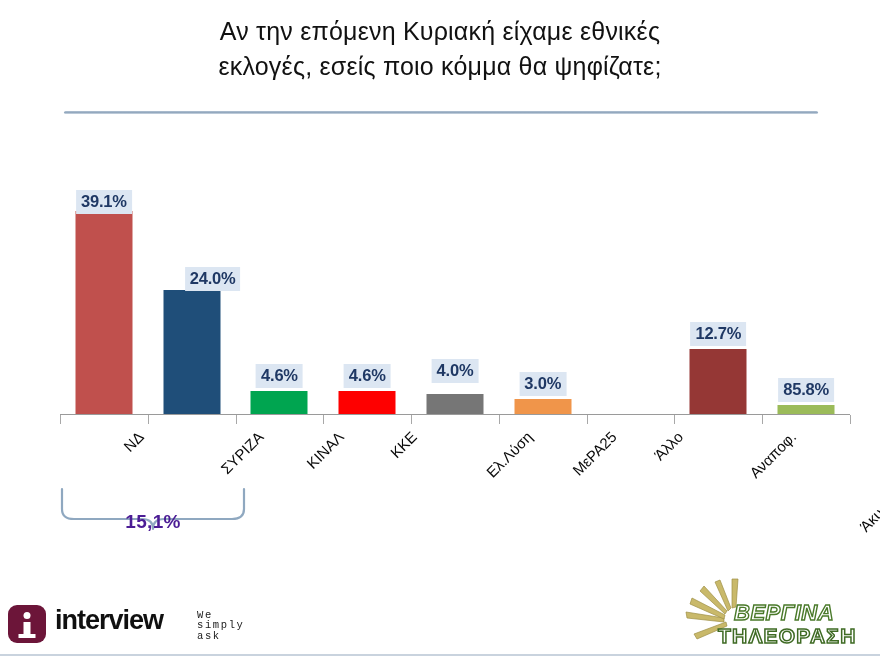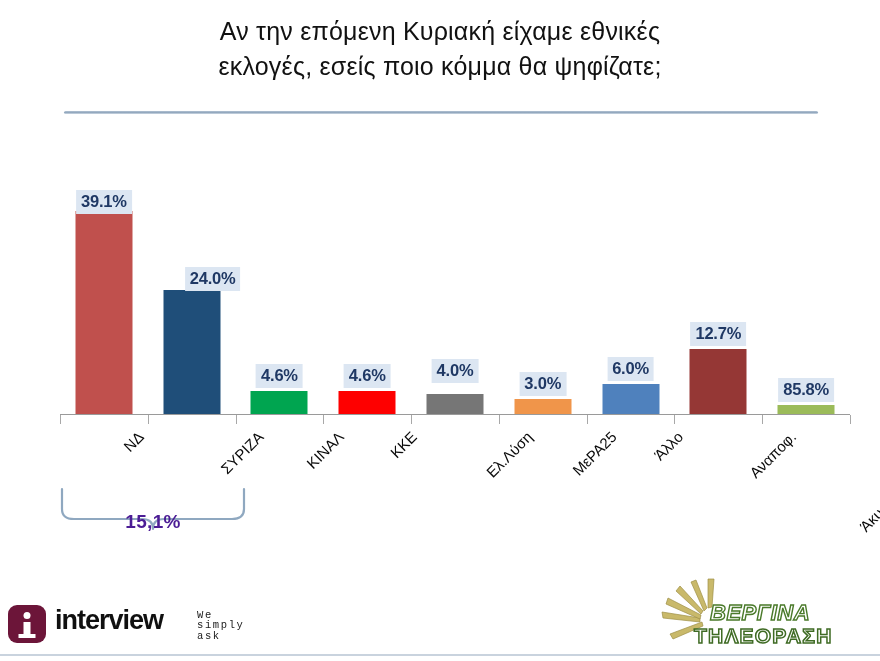--- a/index.html
+++ b/index.html
@@ -110,21 +110,21 @@
   #iv-tag{
     font-family:"Liberation Mono","DejaVu Sans Mono",monospace;
     font-size:10.5px;color:#1a1a1a;letter-spacing:1.6px;margin-top:3px;padding-left:34px;
   }
   #footer-rule{
     position:absolute;left:0;top:654px;width:880px;height:2px;
     background:#c9d3de;
   }
 
   #logo-vergina{
-    position:absolute;left:652px;top:578px;width:180px;height:76px;
+    position:absolute;left:676px;top:578px;width:180px;height:76px;
   }
   #vg-text1{
     position:absolute;left:58px;top:22px;
     font-size:22px;font-weight:bold;letter-spacing:.5px;
     color:transparent;
     -webkit-text-stroke:1.4px #4a7a2a;
     font-style:italic;
   }
   #vg-text2{
     position:absolute;left:42px;top:46px;
@@ -162,24 +162,20 @@
           <div class="bar" title="ΚΚΕ 4.6%" style="height: 24px; background: rgb(254, 0, 0);"></div>
           <div class="vlabel" style="bottom: 27px;">4.6%</div>
         </div>
         <div class="cat" style="left: 351.111px; width: 87.7778px;">
           <div class="bar" title="Ελ.Λύση 4.0%" style="height: 21px; background: rgb(118, 118, 118);"></div>
           <div class="vlabel" style="bottom: 32px;">4.0%</div>
         </div>
         <div class="cat" style="left: 438.889px; width: 87.7778px;">
           <div class="bar" title="ΜεΡΑ25 3.0%" style="height: 16px; background: rgb(240, 149, 74);"></div>
           <div class="vlabel" style="bottom: 19px;">3.0%</div>
-        </div>
-        <div class="cat" style="left: 526.667px; width: 87.7778px;">
-          <div class="bar" title="Άλλο 6.0%" style="height: 31px; background: rgb(79, 129, 189);"></div>
-          <div class="vlabel" style="bottom: 34px;">6.0%</div>
         </div>
         <div class="cat" style="left: 614.444px; width: 87.7778px;">
           <div class="bar" title="Αναποφ. 12.7%" style="height: 66px; background: rgb(149, 55, 53);"></div>
           <div class="vlabel" style="bottom: 69px;">12.7%</div>
         </div>
         <div class="cat" style="left: 702.222px; width: 87.7778px;">
           <div class="bar" title="Άκυρο/Λευκό/ΔΓ/ΔΑ 2.0%" style="height: 10px; background: rgb(155, 187, 89);"></div>
           <div class="vlabel" style="bottom: 13px;">85.8%</div>
         </div>
       </div>

